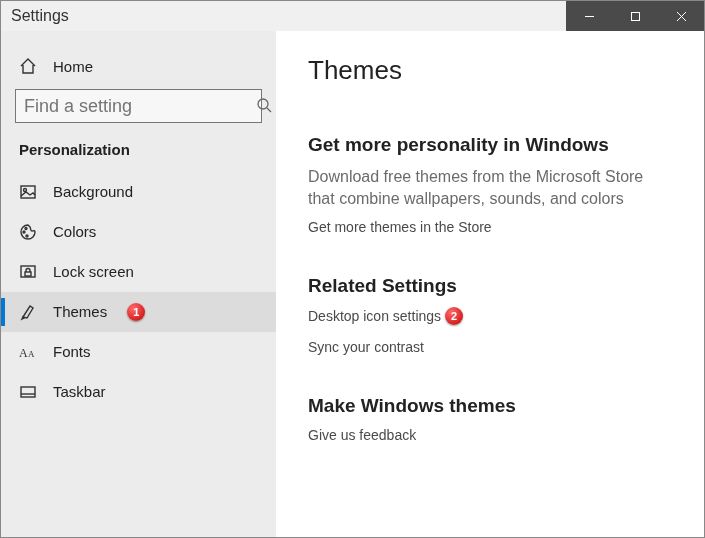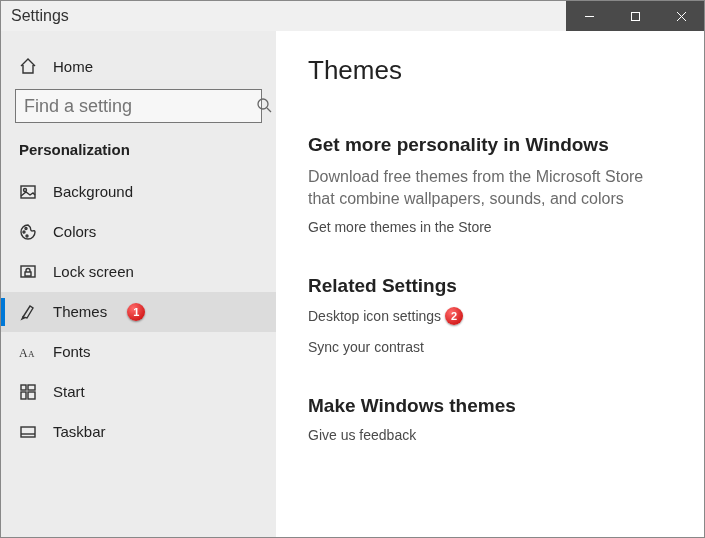--- a/index.html
+++ b/index.html
@@ -245,31 +245,20 @@
     <div class="nav-item">
       <span class="nav-icon">
         <svg width="18" height="18" viewBox="0 0 18 18">
             <text x="0" y="14" font-size="12" fill="#333" stroke="none" font-family="Segoe UI">A</text>
             <text x="9" y="14" font-size="9" fill="#333" stroke="none" font-family="Segoe UI">A</text>
           </svg>
       </span>
       <span>Fonts</span>
     </div>
 
-    <div class="nav-item">
-      <span class="nav-icon">
-        <svg width="18" height="18" viewBox="0 0 18 18">
-            <rect x="2" y="2" width="5" height="5"></rect>
-            <rect x="9" y="2" width="7" height="5"></rect>
-            <rect x="2" y="9" width="5" height="7"></rect>
-            <rect x="9" y="9" width="7" height="7"></rect>
-          </svg>
-      </span>
-      <span>Start</span>
-    </div>
 
     <div class="nav-item">
       <span class="nav-icon">
         <svg width="18" height="18" viewBox="0 0 18 18">
             <rect x="2" y="4" width="14" height="10"></rect>
             <line x1="2" y1="11" x2="16" y2="11"></line>
           </svg>
       </span>
       <span>Taskbar</span>
     </div>

